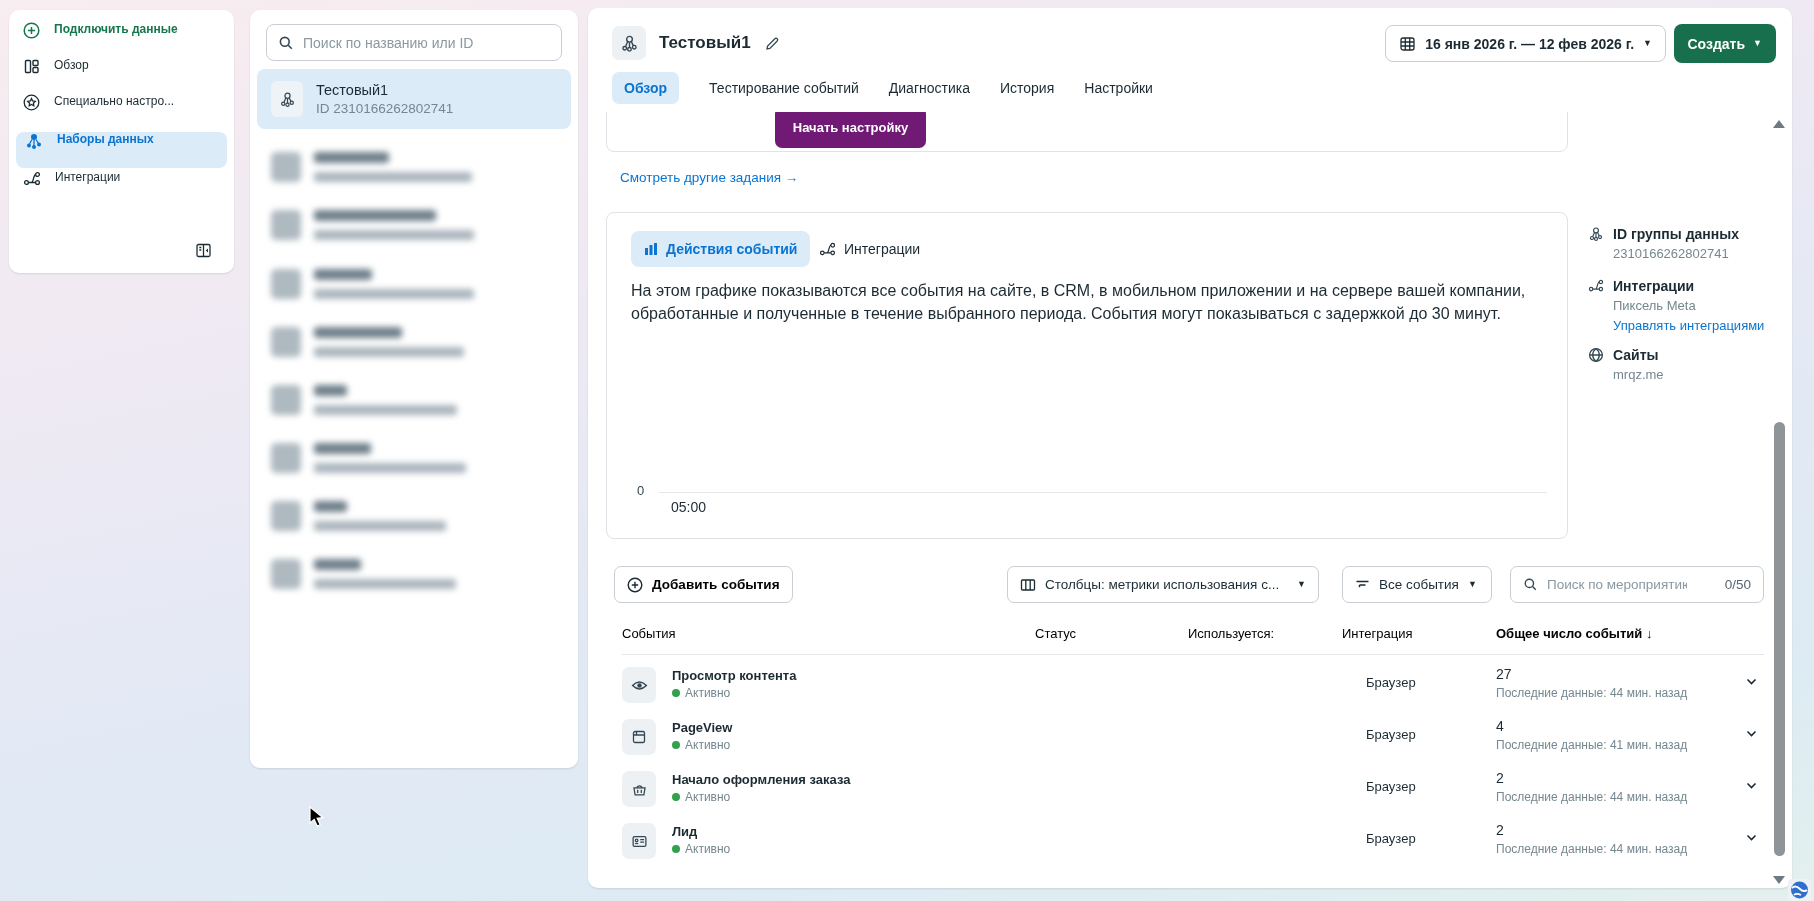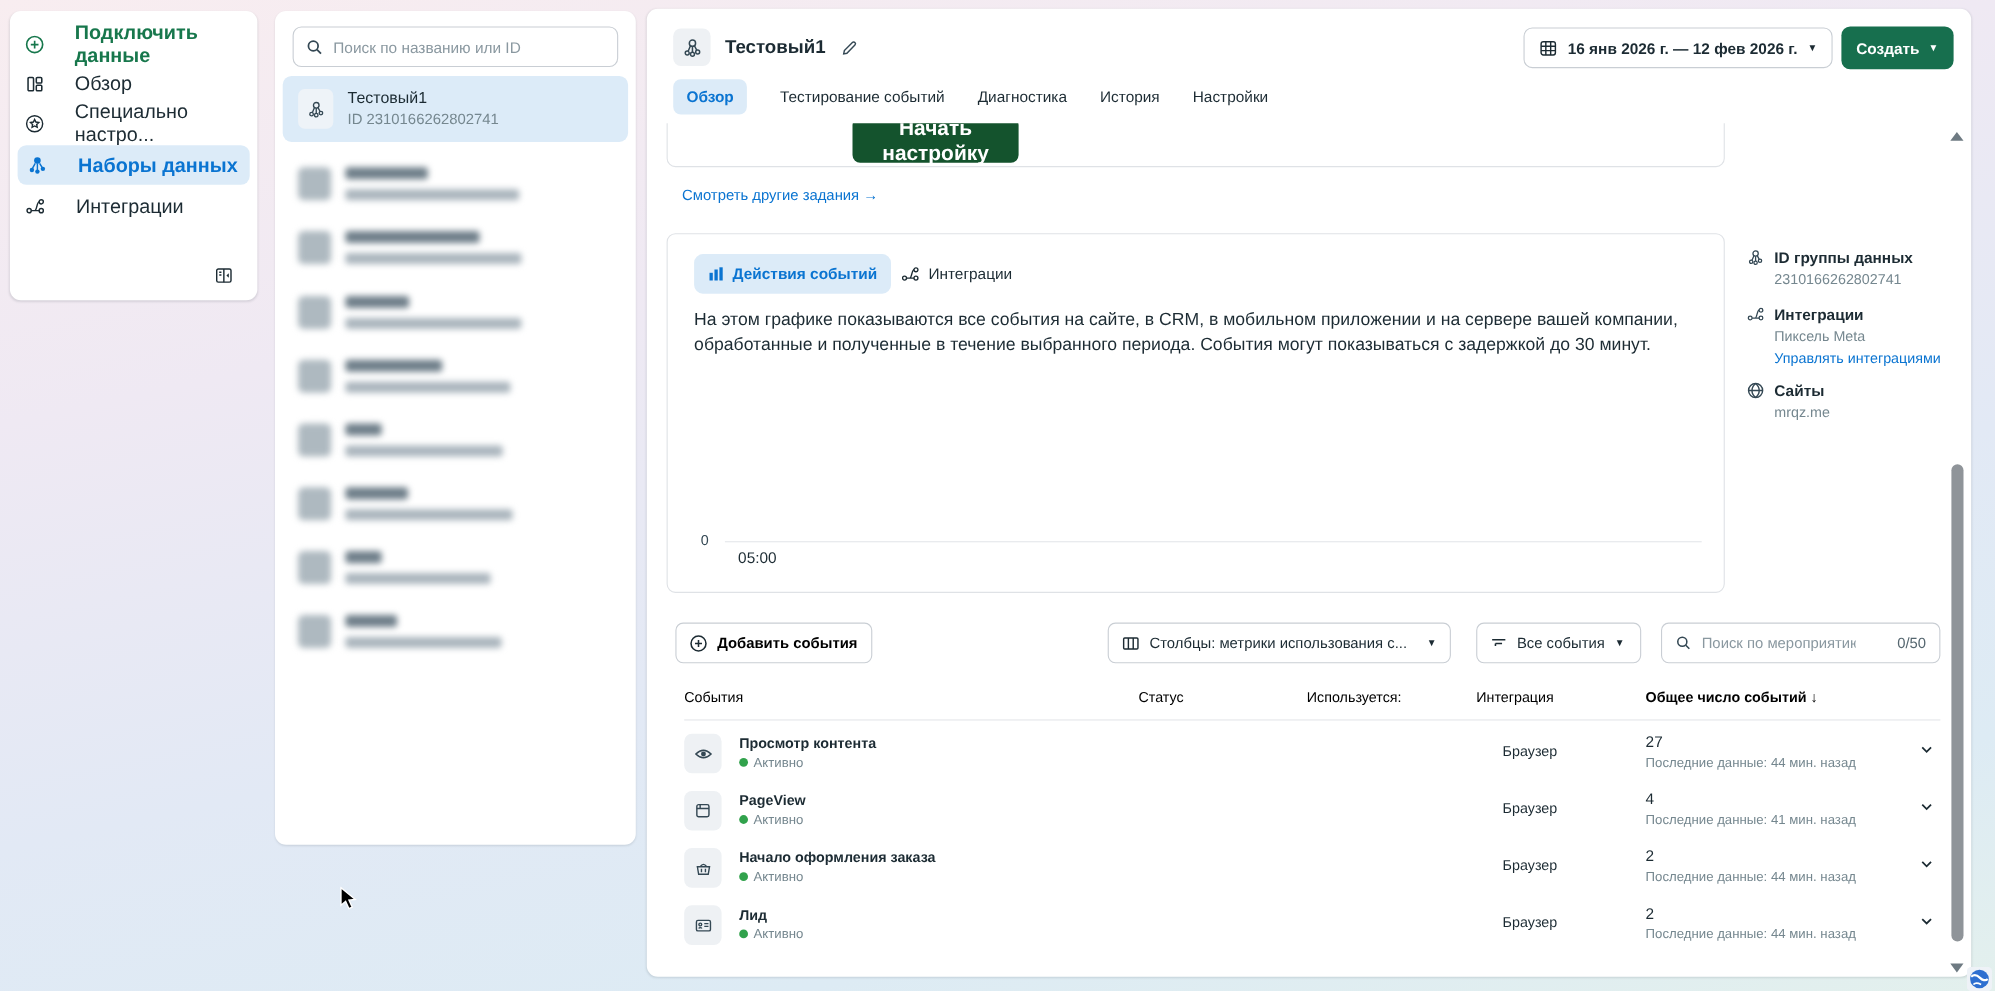--- a/index.html
+++ b/index.html
@@ -9,21 +9,21 @@
     color:#1c2b33;
     background:linear-gradient(168deg,#f8edf0 0%,#efe9f3 30%,#e2e9f5 60%,#ddebf4 82%,#e3f0ed 100%);
     position:relative;
   }
   .card { position:absolute; background:#fff; border-radius:10px; box-shadow:0 1px 2px rgba(28,43,51,.12); }
   .ic { display:inline-block; vertical-align:middle; }
   svg { display:block; }
 
   
   #nav { left:9px; top:10px; width:225px; height:263px; padding:12px 0; }
-  .nav-item { position:relative; display:flex; align-items:center; gap:28px; height:36px; padding:0 14px; font-size:18px; cursor:pointer; }
+  .nav-item { position:relative; display:flex; gap:14px; height:36px; padding:0 14px; font-size:12px; cursor:pointer; }
   .nav-item.green { color:#17774c; font-weight:700; }
   .nav-item.sel { background:#dcebf8; border-radius:8px; margin:2px 7px; padding:0 9px; color:#0a74d1; font-weight:700; height:36px; }
   #nav-collapse { position:absolute; right:22px; bottom:14px; cursor:pointer; }
 
   
   #ds { left:250px; top:10px; width:328px; height:758px; }
   #ds-search { position:absolute; left:16px; top:14px; width:296px; height:37px; border:1px solid #c9ced4; border-radius:8px; display:flex; align-items:center; gap:9px; padding:0 11px; background:#fff; }
   #ds-search input { border:0; outline:0; flex:1; font-size:14px; font-family:inherit; color:#1c2b33; background:transparent; }
   #ds-search input::placeholder { color:#8a98a0; }
   .ds-item { position:absolute; left:7px; width:314px; height:60px; border-radius:8px; display:flex; align-items:center; gap:13px; padding:0 14px; cursor:pointer; }
@@ -43,21 +43,21 @@
   #mp-title { font-size:17px; font-weight:700; }
   #date-btn { position:absolute; right:126px; top:17px; height:37px; border:1px solid #c9ced4; border-radius:8px; background:#fff; display:flex; align-items:center; gap:9px; padding:0 13px; font-size:14px; font-weight:700; cursor:pointer; }
   #create-btn { position:absolute; right:16px; top:16px; height:39px; background:#176f4e; color:#fff; border:0; border-radius:8px; display:flex; align-items:center; gap:8px; padding:0 14px; font-size:14px; font-weight:700; font-family:inherit; cursor:pointer; }
   .caret { font-size:9px; line-height:1; }
   #tabs { position:absolute; left:24px; top:64px; display:flex; align-items:center; gap:30px; }
   .tab { font-size:14px; color:#1c2b33; padding:8px 0; cursor:pointer; }
   .tab.sel { background:#dcebf8; color:#0a74d1; font-weight:700; padding:8px 12px; border-radius:7px; }
 
   #content { position:absolute; left:0; top:104px; right:0; bottom:0; overflow:hidden; }
   #setup-card { position:absolute; left:18px; top:-14px; width:962px; height:54px; border:1px solid #dfe2e6; border-radius:8px; }
-  #setup-btn { position:absolute; left:187px; top:-5px; width:151px; height:41px; background:#14532d; color:#fff; border:0; border-radius:7px; font-size:19px; font-weight:700; font-family:inherit; cursor:pointer; }
+  #setup-btn { position:absolute; left:187px; top:-5px; width:151px; height:41px; background:#701a75; color:#fff; border:0; border-radius:7px; font-size:13px; font-weight:700; font-family:inherit; cursor:pointer; }
   #see-link { position:absolute; left:32px; top:58px; font-size:13.5px; color:#0a74d1; cursor:pointer; }
 
   #chart-card { position:absolute; left:18px; top:100px; width:962px; height:327px; border:1px solid #dfe2e6; border-radius:8px; }
   #pill-events { position:absolute; left:24px; top:18px; height:36px; background:#dcebf8; border-radius:8px; display:flex; align-items:center; gap:8px; padding:0 13px; color:#0a74d1; font-weight:700; font-size:14px; cursor:pointer; }
   #pill-integr { position:absolute; left:212px; top:18px; height:36px; display:flex; align-items:center; gap:8px; font-size:14px; cursor:pointer; }
   #chart-desc { position:absolute; left:24px; top:66px; width:902px; font-size:16px; line-height:23px; color:#1c2b33; }
   #axis-zero { position:absolute; left:30px; top:270px; font-size:13px; color:#344854; }
   #axis-line { position:absolute; left:52px; top:279px; width:888px; height:1px; background:#e4e6ea; }
   #axis-tick { position:absolute; left:64px; top:286px; font-size:14px; color:#1c2b33; }
 

